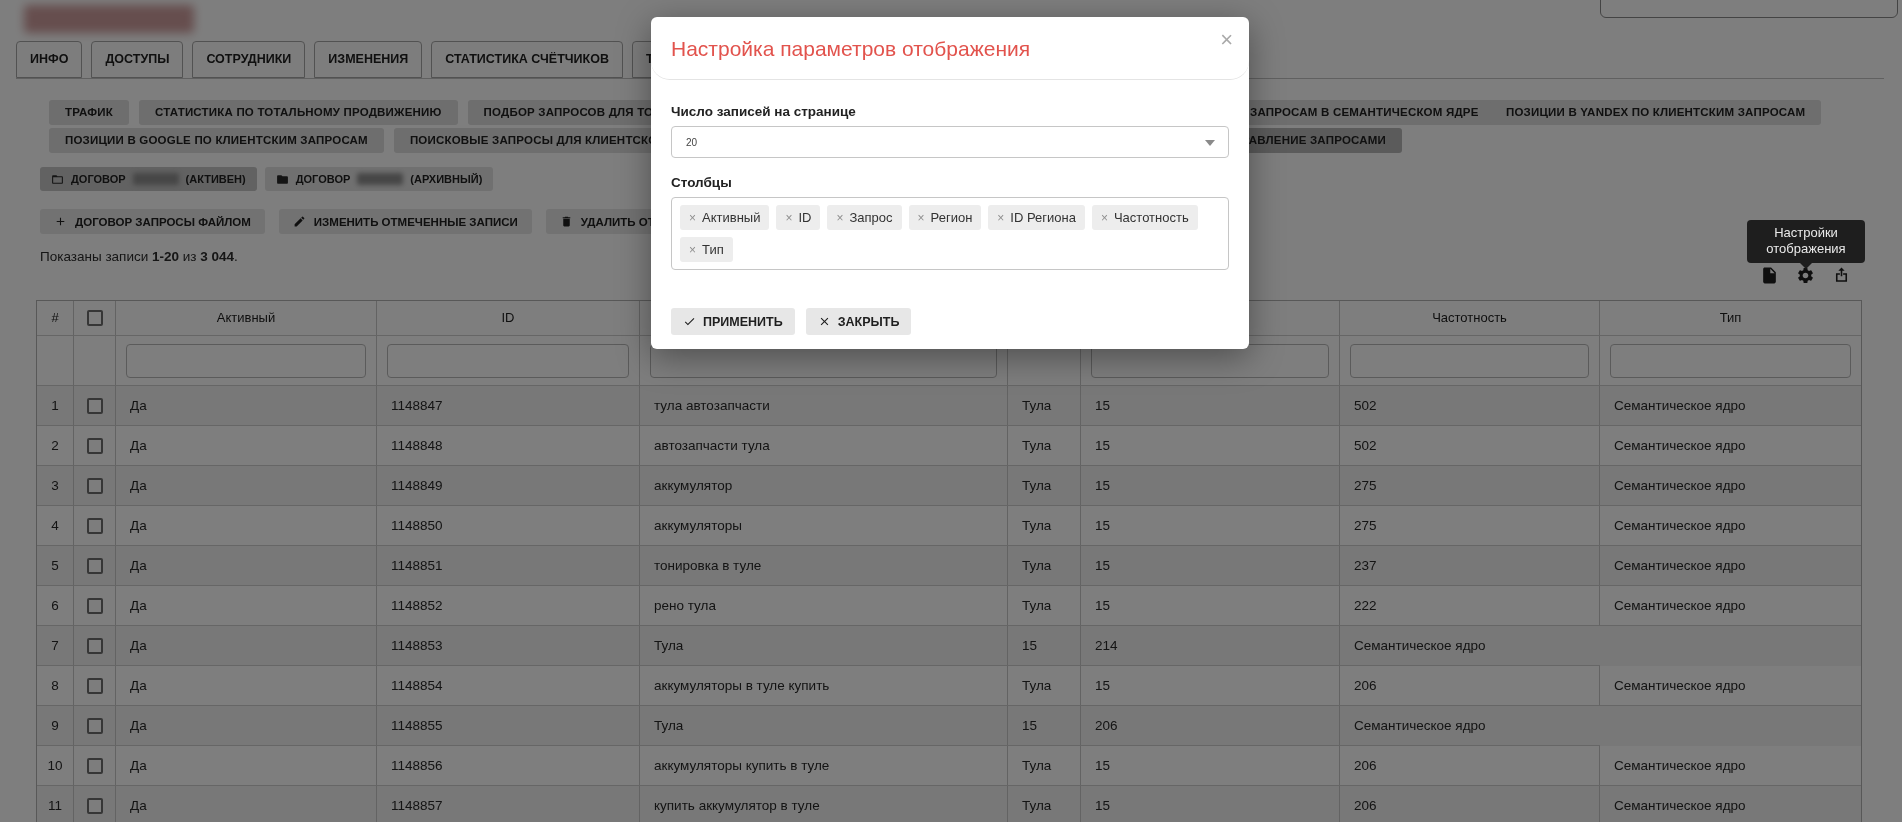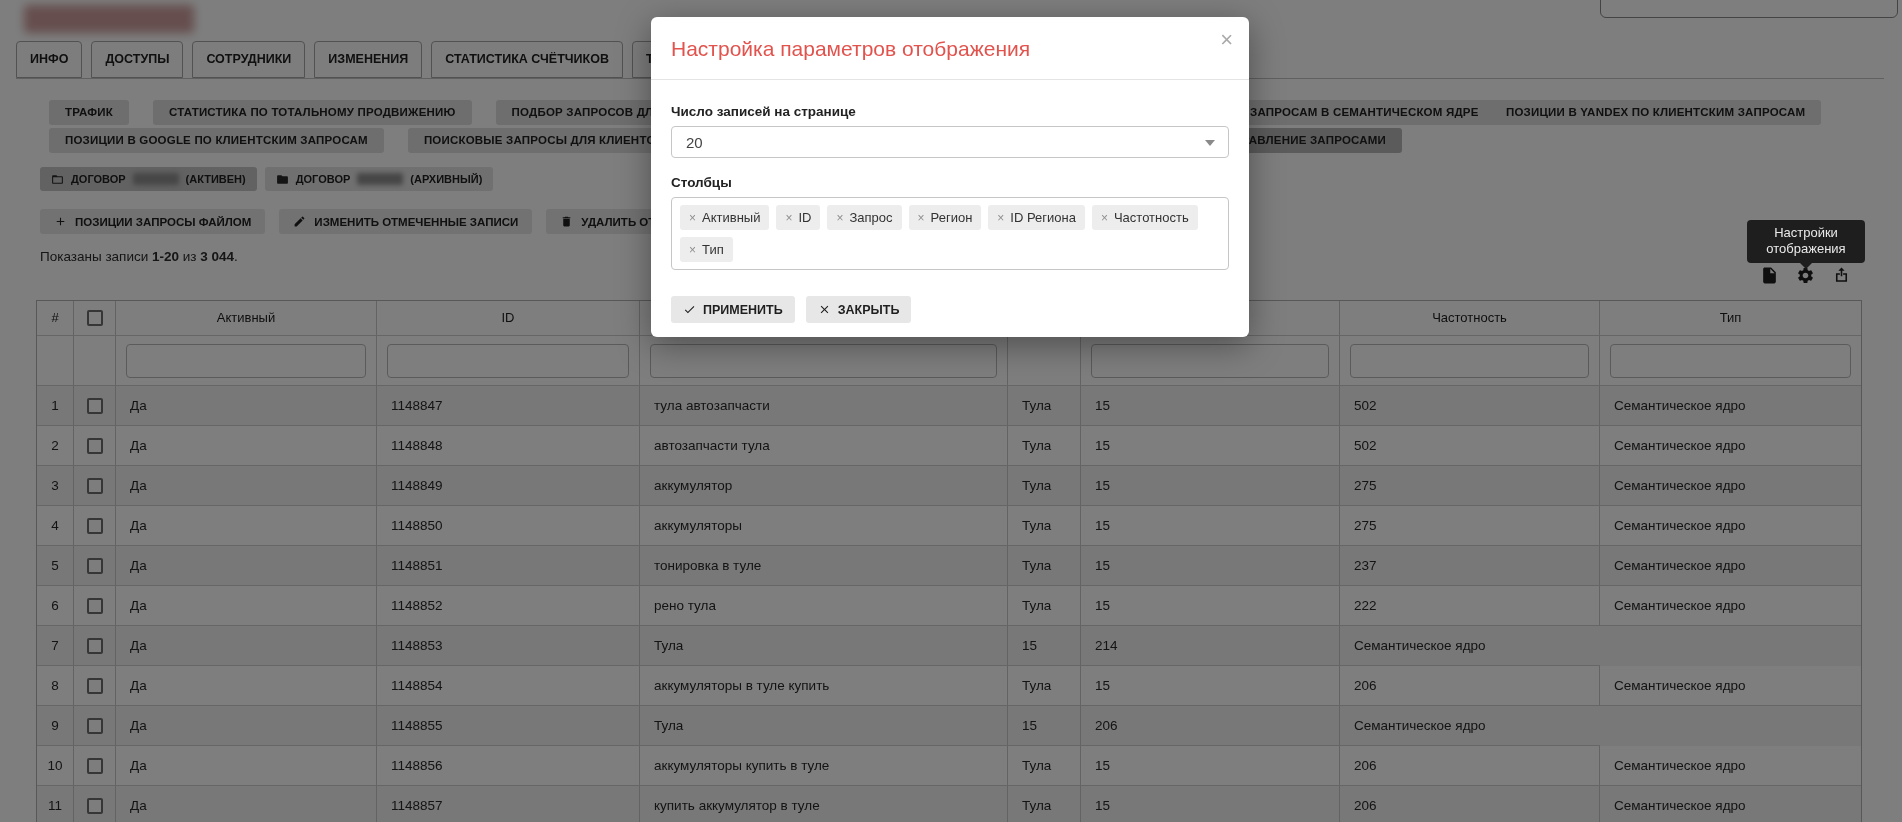--- a/index.html
+++ b/index.html
@@ -16,21 +16,21 @@
   .topright-box { position:absolute; left:1600px; top:-16px; width:298px; height:34px;
     border:1px solid #8a8a8a; border-radius:6px; }
 
   .main-tabs { position:absolute; left:16px; top:41px; width:1868px; height:38px;
     display:flex; gap:9px; border-bottom:1px solid #c2c2c2; align-items:flex-start; }
   .main-tab { border:1px solid #a6a6a6; border-radius:4px 4px 0 0; padding:0 13px;
     line-height:35px; font-size:12.5px; font-weight:600; color:#222; background:#fdfdfd;
     white-space:nowrap; cursor:pointer; }
   .main-tab:last-child { width:140px; overflow:hidden; }
 
-  .pills-row { position:absolute; display:flex; gap:24px; }
+  .pills-row { position:absolute; display:flex; gap:10px; }
   .pills-row.r1 { left:49px; top:100px; }
   .pills-row.r2 { left:49px; top:128px;text-align:center; }
   .pill { background:#dedede; border-radius:3px; padding:0 16px; height:25px; line-height:25px;
     font-size:11.5px; font-weight:700; color:#222; letter-spacing:.2px; white-space:nowrap; cursor:pointer; }
   .pill.abs { position:absolute; }
   #pill-semcore { left:1234px; top:100px; }
   #pill-yandex  { left:1490px; top:100px; }
   #pill-manage  { left:1226px; top:128px; background:#b9b9b9; }
 
   .contracts { position:absolute; left:40px; top:167px; display:flex; gap:8px; }
@@ -72,36 +72,36 @@
   
   .backdrop { position:absolute; inset:0; background:rgba(0,0,0,0.505); z-index:50; }
 
   .tooltip { position:absolute; left:1747px; top:220px; width:118px; background:#1e1e1e; color:#e9e9e9;
     border-radius:4px; font-size:13px; line-height:16px; text-align:center; padding:5px 2px 6px; z-index:60; }
   .tooltip:after { content:""; position:absolute; left:50%; bottom:-6px; margin-left:-6px;
     border-left:6px solid transparent; border-right:6px solid transparent; border-top:6px solid #1e1e1e; }
 
   .modal { position:absolute; left:651px; top:17px; width:598px; z-index:100; background:#fff;
     border-radius:6px; box-shadow:0 8px 34px rgba(0,0,0,.38); }
-  .modal-header { height:63px; padding:20px 20px 0; border-bottom:1px solid #e4e4e4; position:relative; }
+  .modal-header { height:63px; padding:20px 20px 0; border-bottom:1px solid #e4e4e4; position:relative;border-radius:19px; }
   .modal-title { color:#e2534d; font-size:21px; font-weight:400; }
   .modal-close { position:absolute; right:16px; top:12px; font-size:22px; color:#a9a9a9; background:none;
     border:none; line-height:1; font-family:inherit; cursor:pointer; }
   .modal-body { padding:24px 20px 12px; }
   .form-label { font-size:13.5px; font-weight:700; color:#222; margin-bottom:7px; }
   .select { height:32px; border:1px solid #c6c6c6; border-radius:4px; display:flex; align-items:center;
-    padding:0 14px; font-size:15px; color:#444; position:relative; margin-bottom:17px; cursor:pointer; }
+    padding:0 14px; font-size:10px; color:#444; position:relative; margin-bottom:17px; cursor:pointer; }
   .caret-down { position:absolute; right:13px; top:13px; width:0; height:0;
     border-left:5px solid transparent; border-right:5px solid transparent; border-top:6px solid #8a8a8a; }
   .tagbox { border:1px solid #c6c6c6; border-radius:4px; min-height:59px; padding:7px 8px;
     display:flex; flex-wrap:wrap; gap:7px; align-content:flex-start; margin-bottom:14px; }
   .tag { display:inline-flex; align-items:center; gap:6px; background:#ededed; border-radius:3px;
     padding:0 9px; height:25px; font-size:13px; color:#333; cursor:pointer; }
   .tag-x { color:#8f8f8f; font-size:12px; cursor:pointer; }
-  .modal-footer { padding:0 20px 14px; display:flex; gap:11px; }
+  .modal-footer { padding:0 20px 14px; display:flex; gap:11px;margin-top:12px; }
   .modal-btn { display:flex; align-items:center; gap:7px; height:27px; padding:0 12px; background:#e7e7e7;
     border:none; border-radius:3px; font-size:12.5px; font-weight:700; color:#1f1f1f; font-family:inherit; cursor:pointer; }
   .modal-btn svg { width:13px; height:13px; fill:#1f1f1f; }
 </style>
 </head>
 <body>
 
 <div>
 
   <div class="brand-redacted"></div>
@@ -150,21 +150,21 @@
       <span class="blur-chip"></span>
       <span>(АРХИВНЫЙ)</span>
     </div>
   </div>
 
   <div class="actions">
     <button class="action-btn">
       <svg viewBox="0 0 24 24">
           <path d="M19 13h-6v6h-2v-6H5v-2h6V5h2v6h6v2z"></path>
         </svg>
-      <span>ПОЗИЦИИ ЗАПРОСЫ ФАЙЛОМ</span>
+      <span>ДОГОВОР ЗАПРОСЫ ФАЙЛОМ</span>
     </button>
     <button class="action-btn">
       <svg viewBox="0 0 24 24">
           <path d="M3 17.25V21h3.75L17.81 9.94l-3.75-3.75L3 17.25zM20.71 7.04c.39-.39.39-1.02 0-1.41l-2.34-2.34a.996.996 0 0 0-1.41 0l-1.83 1.83 3.75 3.75 1.83-1.83z"></path>
         </svg>
       <span>ИЗМЕНИТЬ ОТМЕЧЕННЫЕ ЗАПИСИ</span>
     </button>
     <button class="action-btn">
       <svg viewBox="0 0 24 24">
           <path d="M6 19c0 1.1.9 2 2 2h8c1.1 0 2-.9 2-2V7H6v12zM19 4h-3.5l-1-1h-5l-1 1H5v2h14V4z"></path>

